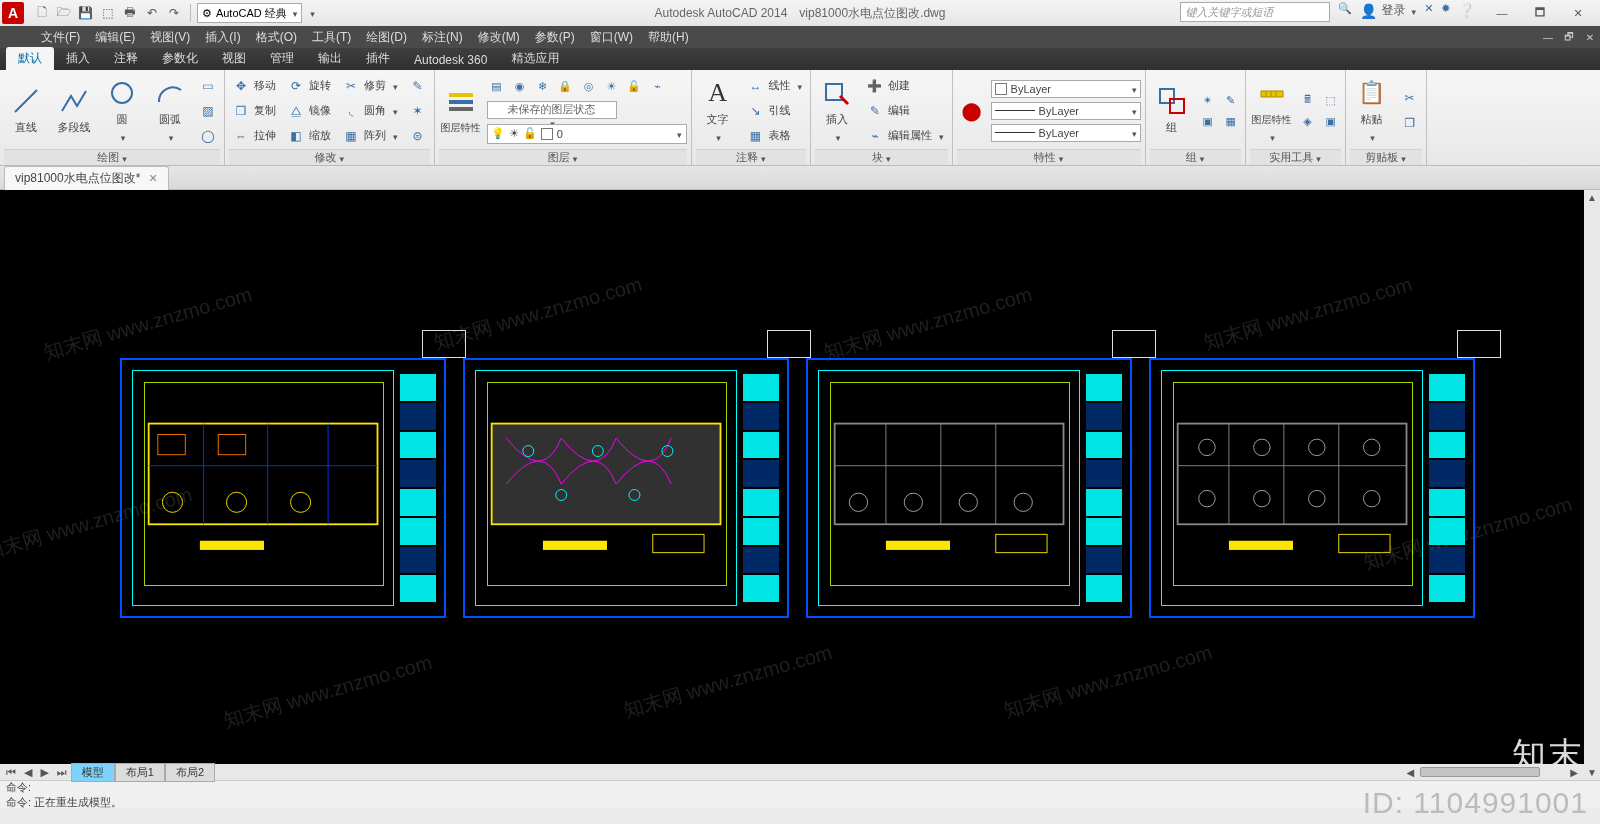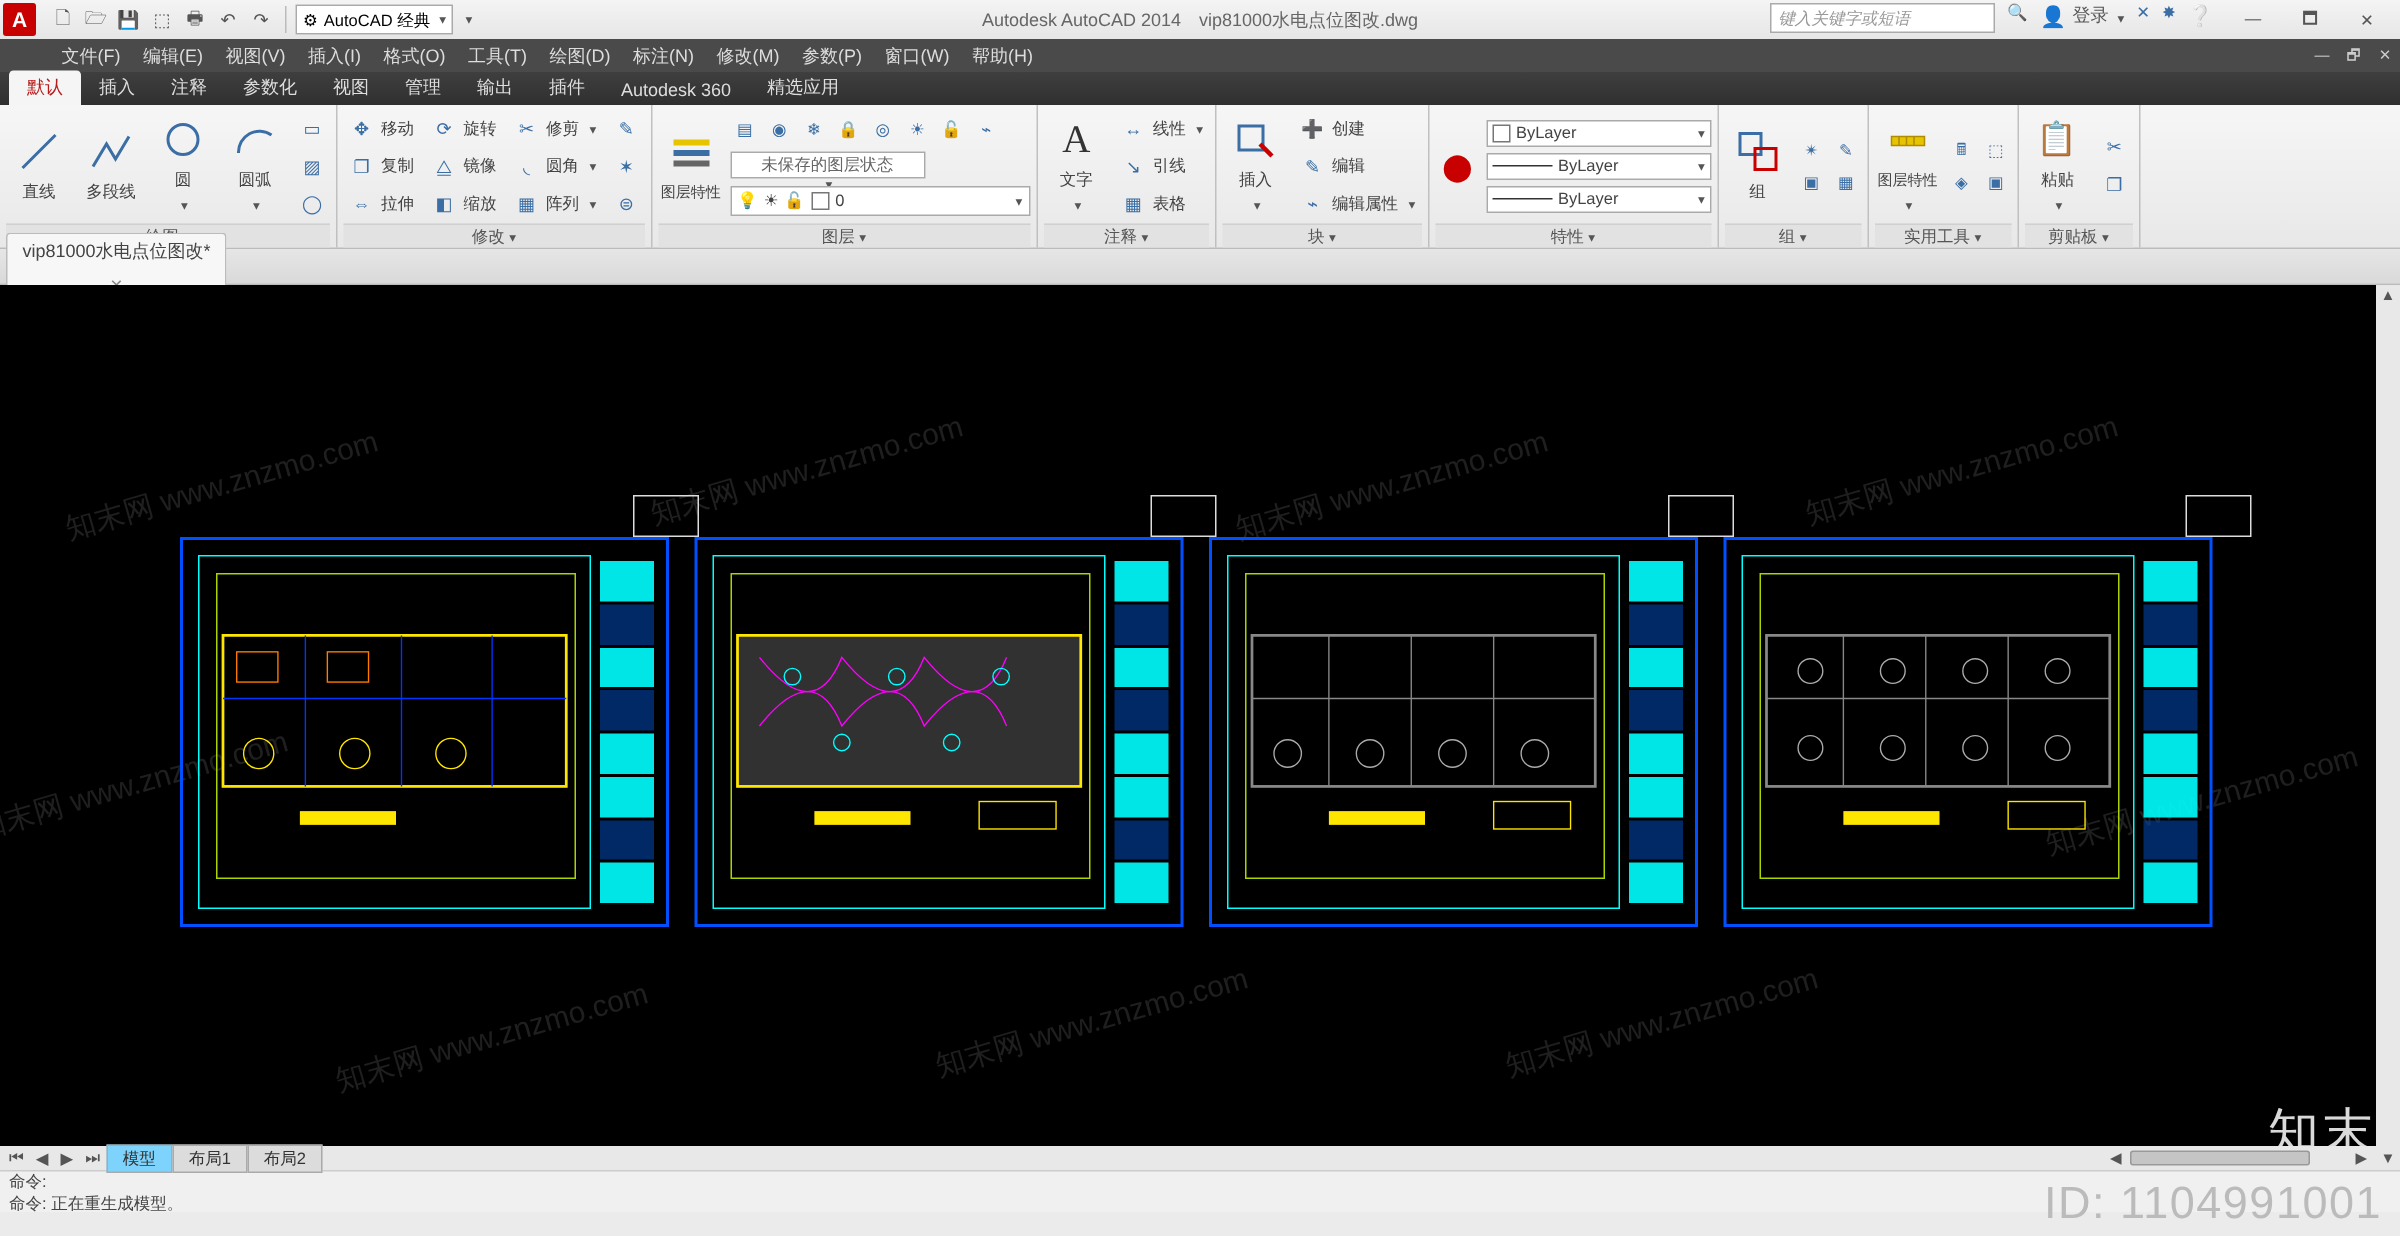--- a/index.html
+++ b/index.html
@@ -23,21 +23,21 @@
 
 
 .menubar { height:22px; background:#4a4a4a; display:flex; align-items:center; padding-left:34px; gap:1px; color:#ddd; font-size:12px; }
 .menubar .mitem { padding:2px 7px; }
 .menubar .spacer { flex:1; }
 .menubar .docmm { width:20px; height:18px; display:flex; align-items:center; justify-content:center; color:#ccc; font-size:10px; }
 
 
 .ribtabs { height:22px; background:linear-gradient(#3f3f3f,#2f2f2f); display:flex; align-items:flex-end; padding-left:6px; font-size:12px; }
 .ribtab { padding:3px 12px; color:#ddd; }
-.ribtab.active { background:#f5f5f5; color:#b91c1c; border-top-left-radius:3px; border-top-right-radius:3px;margin-top:19px; }
+.ribtab.active { background:#f5f5f5; color:#0369a1; border-top-left-radius:3px; border-top-right-radius:3px;margin-top:19px; }
 
 
 .ribbon { height:96px; background:linear-gradient(#f6f6f6,#e8e8e8); display:flex; border-bottom:1px solid #bbb; }
 .panel { display:flex; flex-direction:column; border-right:1px solid #c0c0c0; padding:2px 4px 0 4px; }
 .panel-body { flex:1; display:flex; align-items:center; gap:4px; }
 .panel-title { height:16px; background:#e2e2e2; font-size:11px; color:#555; text-align:center; border-top:1px solid #d0d0d0; display:flex; align-items:center; justify-content:center; gap:3px; }
 .panel-title .exp::after{content:"▾"; font-size:9px;}
 .bigbtn { display:flex; flex-direction:column; align-items:center; justify-content:center; width:44px; height:70px; font-size:11px; color:#444; gap:4px; }
 .bigbtn .g { width:30px; height:30px; display:flex; align-items:center; justify-content:center; }
 .bigbtn .g svg { width:30px; height:30px; }
@@ -46,21 +46,21 @@
 .smbtn .si { width:16px; height:16px; display:flex; align-items:center; justify-content:center; color:#3a6ea5; font-size:12px; }
 .layer-state { width:130px; height:18px; border:1px solid #aaa; background:#fff; font-size:11px; color:#666; display:flex; align-items:center; padding:0 4px; justify-content:space-between;flex-direction:column; }
 .layer-combo { width:200px; height:20px; border:1px solid #aaa; background:#fff; font-size:11px; color:#444; display:flex; align-items:center; padding:0 4px; gap:4px; }
 .iconrow { display:flex; gap:3px; }
 .iconrow .ib { width:20px; height:18px; display:flex; align-items:center; justify-content:center; font-size:11px; color:#3a6ea5; }
 .prop-combo { width:150px; height:18px; border:1px solid #aaa; background:#fff; font-size:11px; color:#444; display:flex; align-items:center; padding:0 3px; gap:4px; justify-content:space-between; }
 .swatch { width:12px; height:12px; background:#fff; border:1px solid #777; display:inline-block; }
 
 
 .doctabs { height:24px; background:linear-gradient(#e6e6e6,#d9d9d9); display:flex; align-items:center; padding-left:4px; font-size:12px; border-bottom:1px solid #bbb; }
-.doctab { display:flex; align-items:center; gap:8px; padding:3px 10px; background:#f7f7f7; border:1px solid #bbb; border-bottom:none; border-radius:3px 3px 0 0; color:#444;flex-direction:column; }
+.doctab { display:flex; align-items:center; gap:8px; padding:3px 10px; background:#f7f7f7; border:1px solid #bbb; border-bottom:none; border-radius:3px 3px 0 0; color:#444; }
 .doctab .x { font-size:11px; color:#888; }
 
 
 .canvas-wrap { position:relative; width:1600px; height:590px; background:#000; left:0; }
 .canvas-wrap .vscroll { position:absolute; right:0; top:0; width:16px; height:100%; background:#e8e8e8; display:flex; flex-direction:column; justify-content:space-between; align-items:center; font-size:10px; color:#555; padding:2px 0;}
 .canvas-wrap .hscroll { position:absolute; bottom:0; left:0; right:16px; height:16px; background:#e8e8e8; display:flex; align-items:center; }
 .ls-nav { display:flex; align-items:center; gap:0; padding-left:2px; font-size:11px; color:#333; }
 .ls-nav .nbtn { padding:1px 4px; color:#555; }
 .ls-tab { padding:1px 10px; background:#dcdcdc; border:1px solid #aaa; }
 .ls-tab.active { background:#7dd3fc; }

